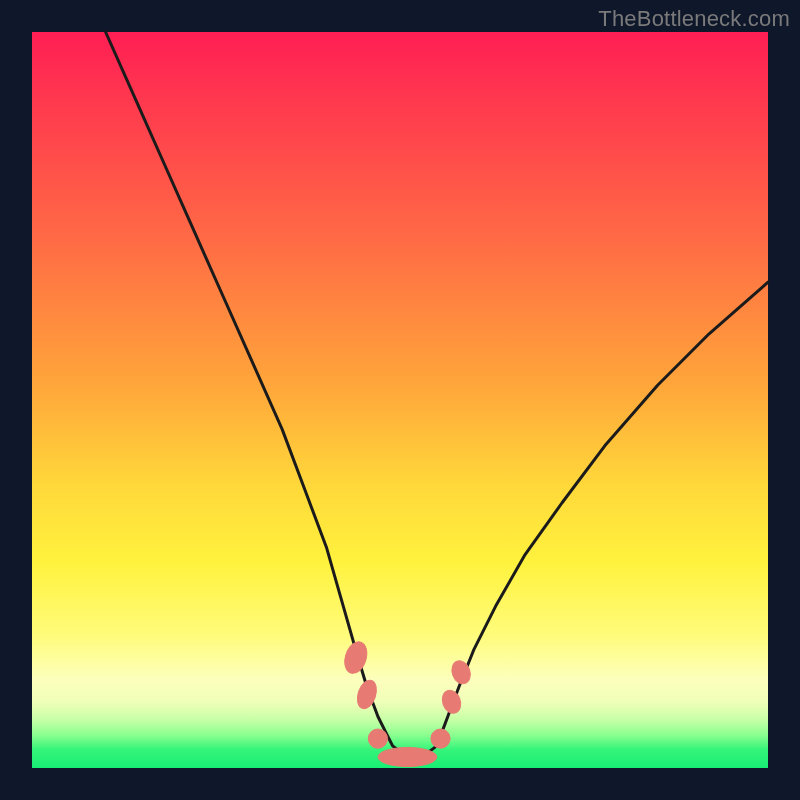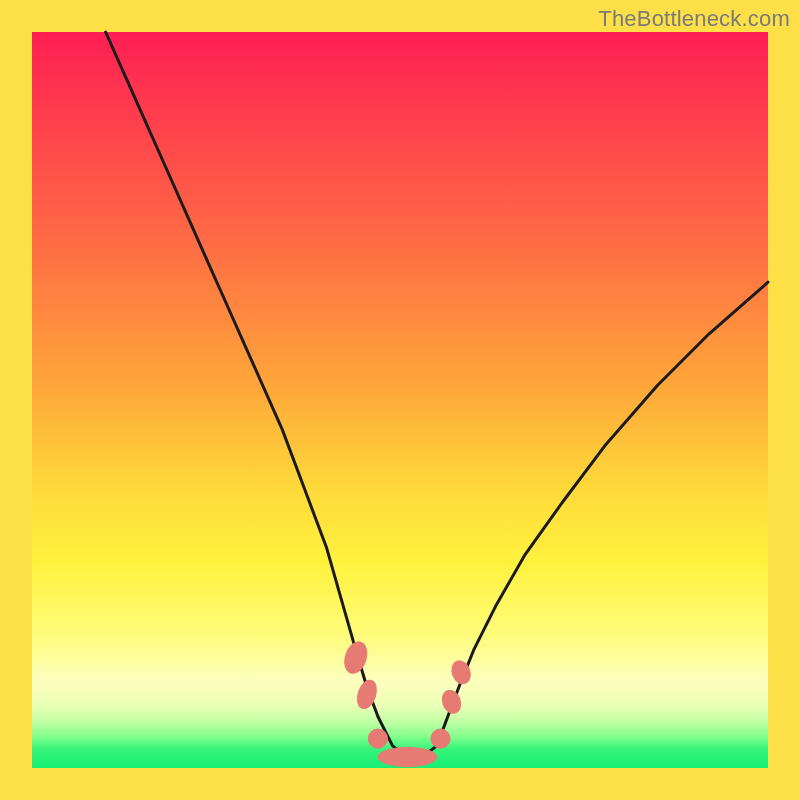--- a/index.html
+++ b/index.html
@@ -10,21 +10,21 @@
     overflow: hidden;
     background: #000;
     font-family: Arial, Helvetica, sans-serif;
   }
   .frame {
     position: absolute;
     left: 0;
     top: 0;
     width: 800px;
     height: 800px;
-    background: #fde047;
+    background: #0f172a;
   }
   .plot-bg {
     position: absolute;
     left: 32px;
     top: 32px;
     width: 736px;
     height: 736px;
     
     background: linear-gradient(
       to bottom,

